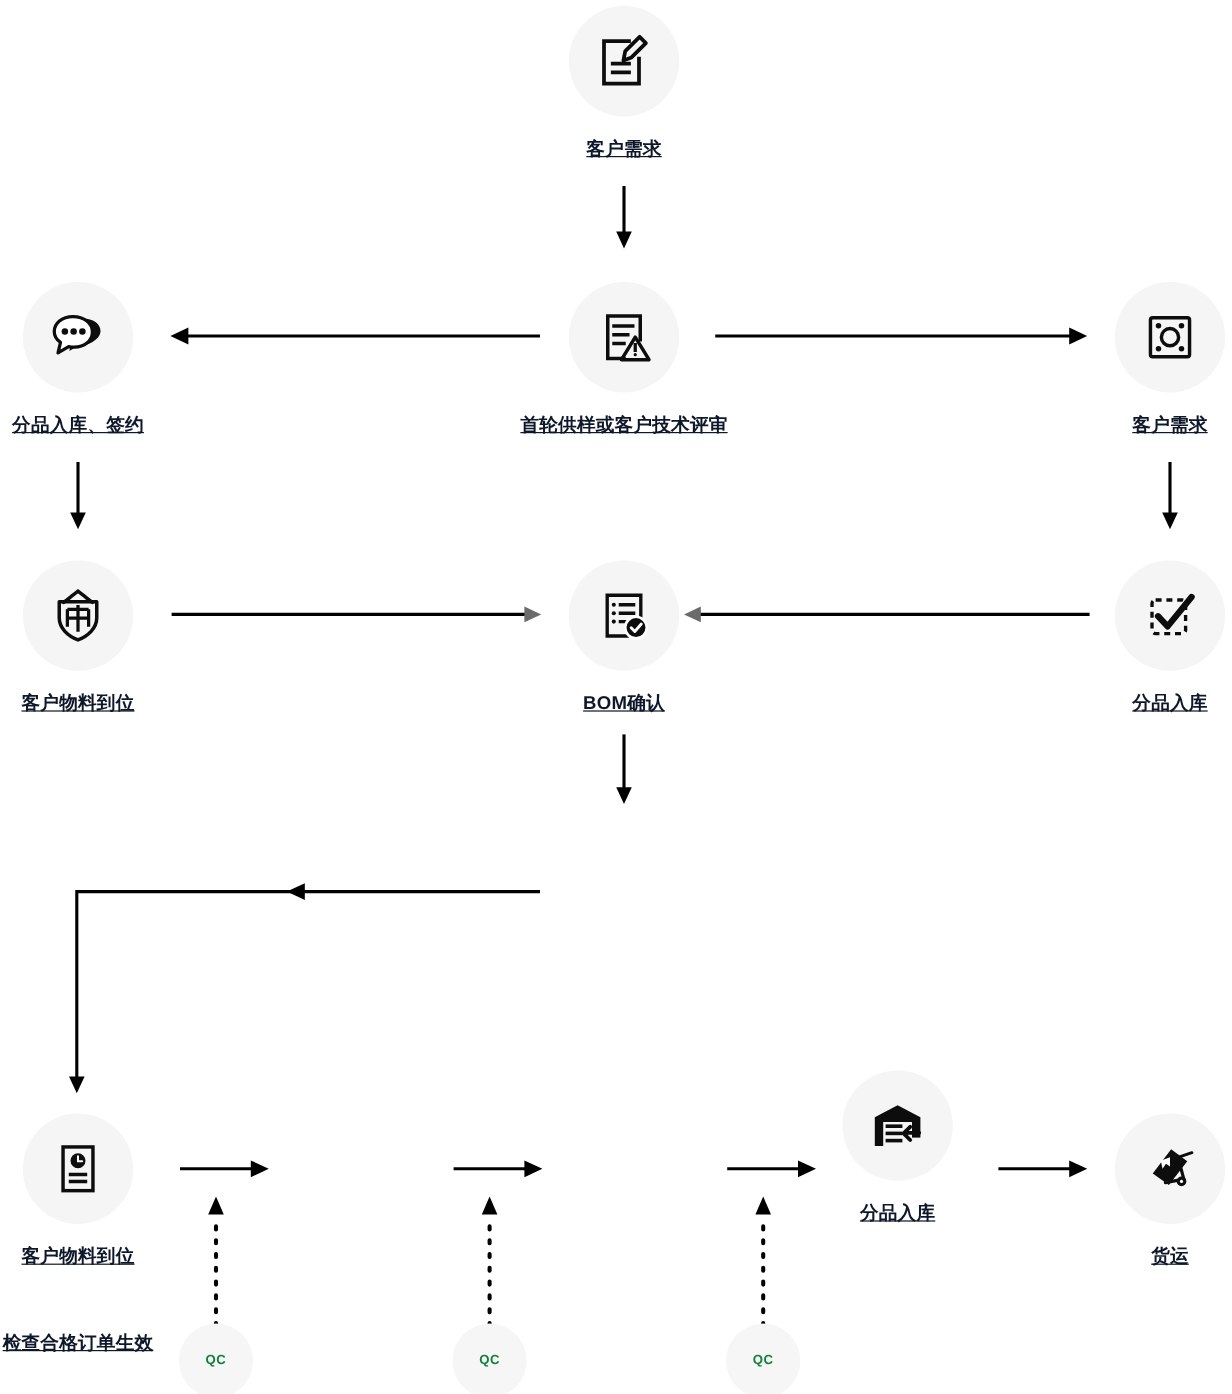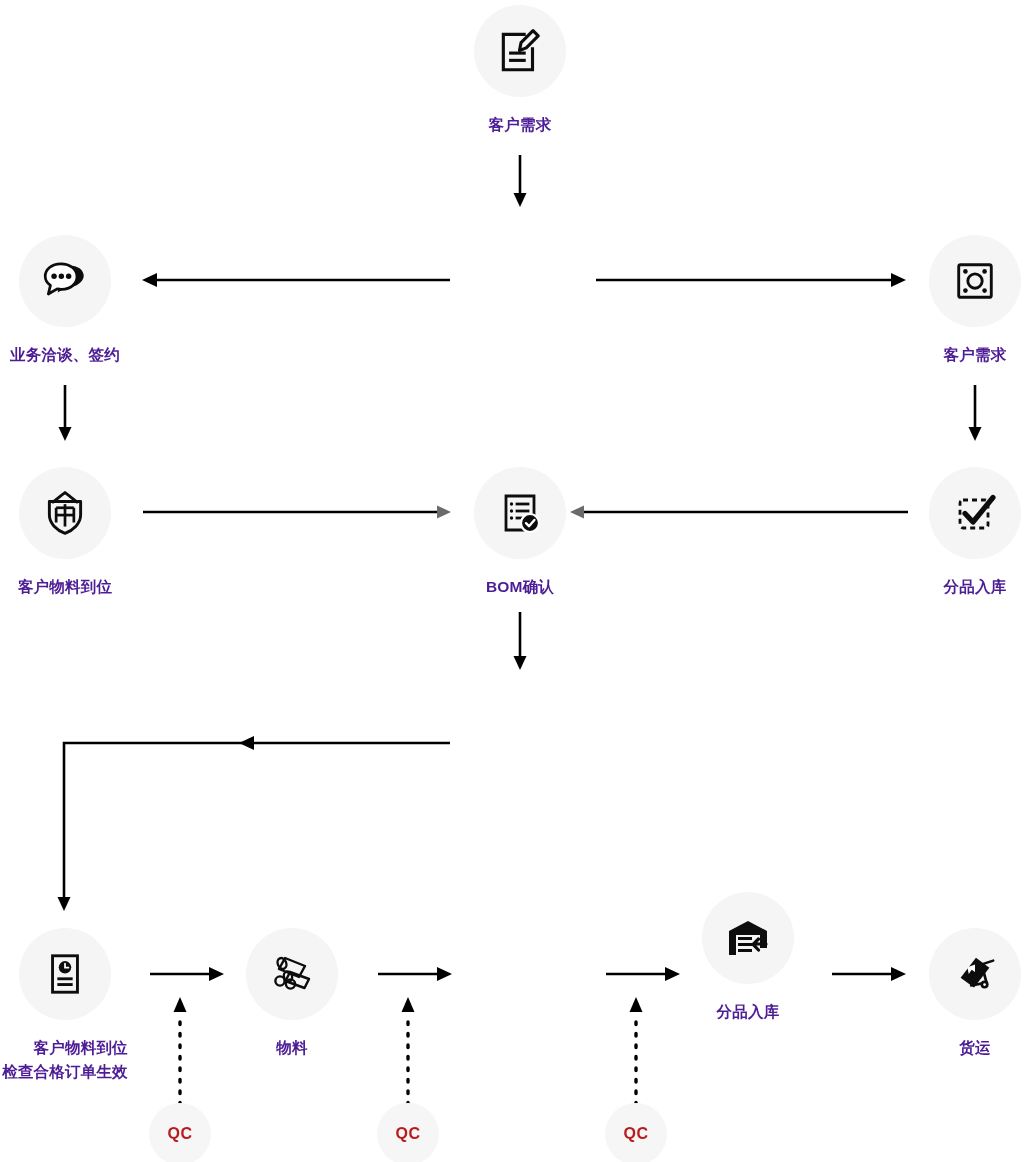--- a/index.html
+++ b/index.html
@@ -35,43 +35,44 @@
     background: #f5f5f5;
     display: flex;
     align-items: center;
     justify-content: center;
   }
   .node .bubble svg { display: block; }
   .node .caption {
     margin-top: 16px;
     font-size: 15.5px;
     font-weight: bold;
-    color: #4c1d95;
-    text-align: right;
+    color: #0f172a;
+    text-align: center;
     line-height: 1.55;
     white-space: nowrap;
     letter-spacing: .2px;
-  }
-  .node .caption .l2 { display: block; }
+    text-decoration: underline;
+  }
+  .node .caption .l2 { display: block; margin-top: 48px; }
 
   
   .qc {
     position: absolute;
     width: 62px;
     height: 62px;
     border-radius: 50%;
     background: #f6f6f6;
     display: flex;
     align-items: center;
     justify-content: center;
   }
   .qc span {
-    font-size: 16px;
+    font-size: 11px;
     font-weight: bold;
-    color: #b91c1c;
+    color: #15803d;
     letter-spacing: .4px;
   }
 
   
   .conn {
     position: absolute;
     pointer-events: none;
   }
   .conn svg { display: block; overflow: visible; }
 </style>
@@ -208,23 +209,39 @@
       <span>
         <svg width="50" height="50" viewBox="0 0 48 48">
           <path d="M30 30 C38 28 42 23 42 19 C42 13 36 9 28 9 C20 9 14 13.5 14 19.5 C14 22.5 16 25.5 19 27.5 L17 35 L25 30.5 Z" fill="#0d0d0d"></path>
           <path d="M20 7.5 C11 7.5 5 13 5 19.5 C5 23 6.8 26 10 28.2 L8 36.5 L16.5 31.5 C17.8 31.8 19.3 32 20.8 32 C29.5 32 35.5 26.6 35.5 19.8 C35.5 13 29 7.5 20 7.5 Z" fill="#ffffff" stroke="#0d0d0d" stroke-width="2.6" stroke-linejoin="round"></path>
           <circle cx="13.5" cy="19.5" r="2.6" fill="#0d0d0d"></circle>
           <circle cx="20.5" cy="19.5" r="2.6" fill="#0d0d0d"></circle>
           <circle cx="27.5" cy="19.5" r="2.6" fill="#0d0d0d"></circle>
         </svg>
       </span>
     </div>
-    <div class="caption"><span>业务洽谈、签约</span></div>
-  </div>
-
+    <div class="caption"><span>分品入库、签约</span></div>
+  </div>
+
+  <div class="node" style="left:445px; top:235px;">
+    <div class="bubble">
+      <span>
+        <svg width="50" height="50" viewBox="0 0 48 48" fill="none" stroke="#0d0d0d" stroke-width="2.8" stroke-linecap="square">
+          <path d="M37 26 V7 H11 V41 H24"></path>
+          <path d="M16 15 H31"></path>
+          <path d="M16 22 H27"></path>
+          <path d="M16 29 H24"></path>
+          <path d="M33 24 L44 42 H22 Z" stroke-linejoin="round"></path>
+          <path d="M33 30 V34.5" stroke-width="2.6"></path>
+          <circle cx="33" cy="38" r="1.3" fill="#0d0d0d" stroke="none"></circle>
+        </svg>
+      </span>
+    </div>
+    <div class="caption"><span>首轮供样或客户技术评审</span></div>
+  </div>
 
   <div class="node" style="left:900px; top:235px;">
     <div class="bubble">
       <span>
         <svg width="46" height="46" viewBox="0 0 48 48" fill="none" stroke="#0d0d0d" stroke-width="3">
           <rect x="7" y="7" width="34" height="34" rx="2"></rect>
           <circle cx="24" cy="24" r="7.5"></circle>
           <circle cx="14" cy="14" r="2.4" fill="#0d0d0d" stroke="none"></circle>
           <circle cx="34" cy="14" r="2.4" fill="#0d0d0d" stroke="none"></circle>
           <circle cx="14" cy="34" r="2.4" fill="#0d0d0d" stroke="none"></circle>
@@ -294,35 +311,20 @@
           <path d="M16 35 H32"></path>
         </svg>
       </span>
     </div>
     <div class="caption">
       <span>客户物料到位</span>
       <span class="l2">检查合格订单生效</span>
     </div>
   </div>
 
-  <div class="node" style="left:217px; top:928px;">
-    <div class="bubble">
-      <span>
-        <svg width="48" height="48" viewBox="0 0 48 48" fill="none" stroke="#0d0d0d" stroke-width="2.4" stroke-linejoin="round">
-          <path d="M17 8 L37 16 L31 27 L11 19 Z"></path>
-          <ellipse cx="14" cy="13.5" rx="4.2" ry="5.6" transform="rotate(-23 14 13.5)"></ellipse>
-          <path d="M22 22 L41 29 L36.5 38 L17.5 31 Z"></path>
-          <ellipse cx="20" cy="26.5" rx="4" ry="5.2" transform="rotate(-20 20 26.5)"></ellipse>
-          <circle cx="12" cy="31" r="4.6"></circle>
-          <circle cx="22.5" cy="34" r="4.6"></circle>
-        </svg>
-      </span>
-    </div>
-    <div class="caption"><span>物料</span></div>
-  </div>
 
 
   <div class="node" style="left:673px; top:892px;">
     <div class="bubble">
       <span>
         <svg width="48" height="48" viewBox="0 0 48 48">
           <path d="M24 7 L43 17 V21 H5 V17 Z" fill="#0d0d0d"></path>
           <rect x="5" y="21" width="7" height="20" fill="#0d0d0d"></rect>
           <rect x="36" y="21" width="7" height="13" fill="#0d0d0d"></rect>
           <rect x="14" y="23" width="14" height="3" fill="#0d0d0d"></rect>

